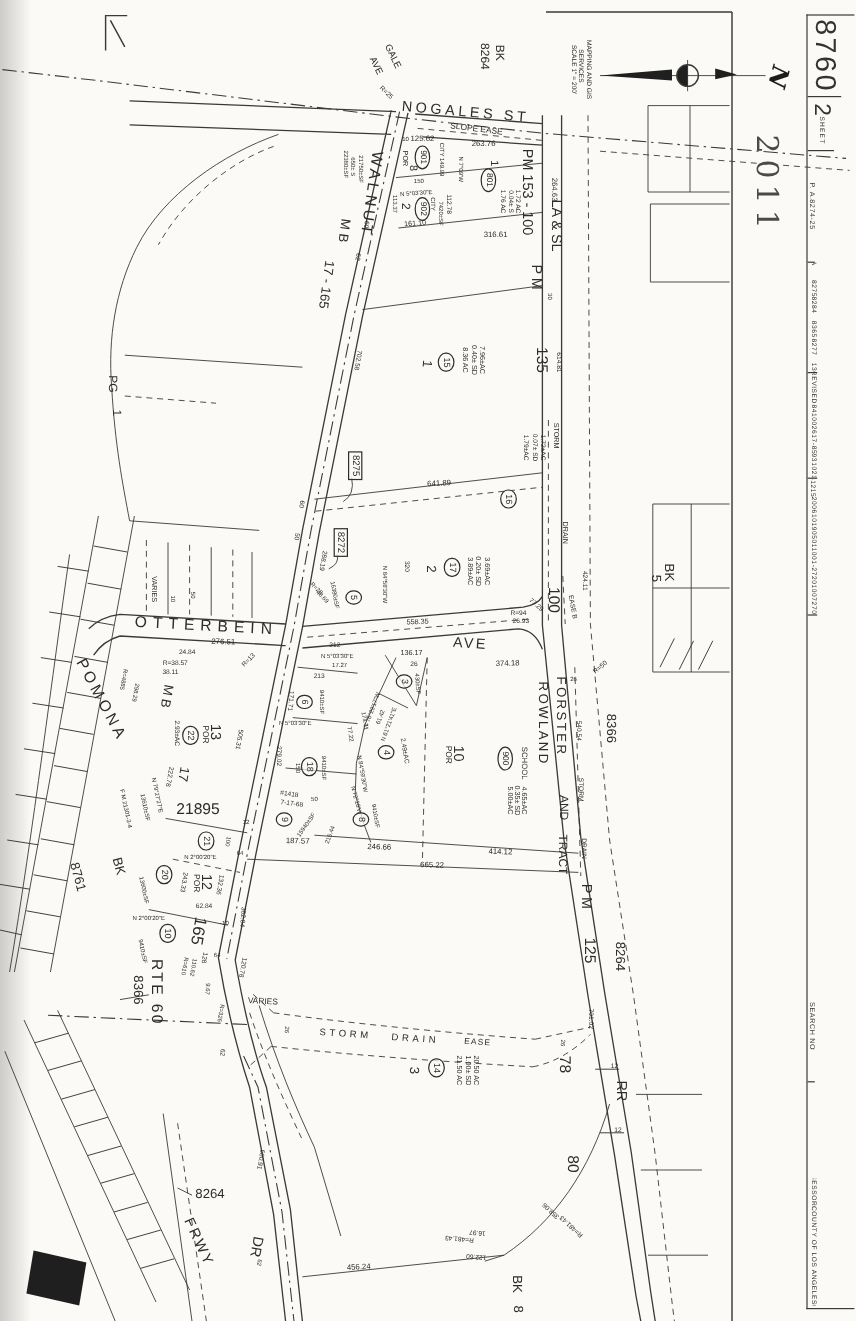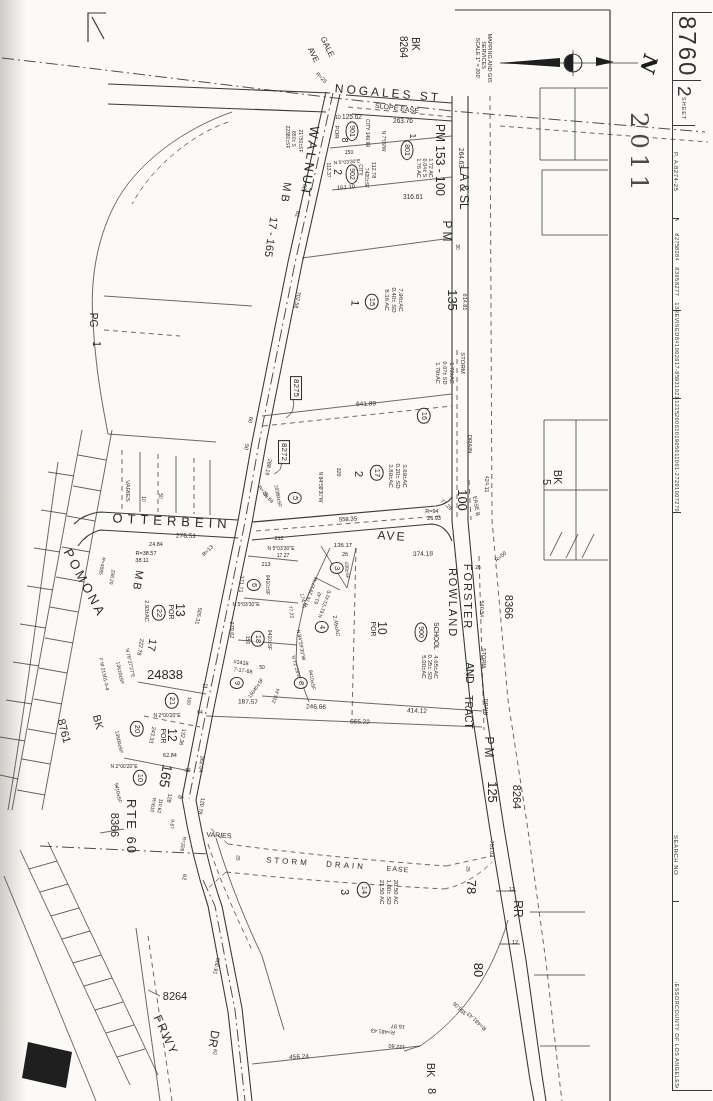--- a/index.html
+++ b/index.html
@@ -234,21 +234,21 @@
       <span class="lbl" style="left: 138px; top: 580px; font-size: 11px; transform: translate(-50%, -50%) rotate(100deg);">M B</span>
       <span class="lbl" style="left: 152px; top: 645px; font-size: 11px; transform: translate(-50%, -50%) rotate(100deg);">17</span>
       <span class="lbl c" style="left: 159px; top: 613px; font-size: 7.5px; transform: translate(-50%, -50%) rotate(90deg);">22</span>
       <span class="lbl" style="left: 146px; top: 611px; font-size: 5.5px; transform: translate(-50%, -50%) rotate(90deg);">2.93±AC</span>
       <span class="lbl" style="left: 180px; top: 610px; font-size: 12px; transform: translate(-50%, -50%) rotate(90deg);">13</span>
       <span class="lbl" style="left: 171px; top: 612px; font-size: 7px; transform: translate(-50%, -50%) rotate(90deg);">POR</span>
       <span class="lbl" style="left: 140px; top: 647px; font-size: 5.5px; transform: translate(-50%, -50%) rotate(100deg);">222.78</span>
       <span class="lbl" style="left: 130px; top: 663px; font-size: 5px; transform: translate(-50%, -50%) rotate(78deg);">N 79°27'27"E</span>
       <span class="lbl" style="left: 120px; top: 673px; font-size: 5px; transform: translate(-50%, -50%) rotate(78deg);">13610±SF</span>
       <span class="lbl" style="left: 104px; top: 674px; font-size: 5px; transform: translate(-50%, -50%) rotate(78deg);">F M 21301-3-4</span>
-      <span class="lbl" style="left: 165px; top: 674px; font-size: 13px; transform: translate(-50%, -50%) rotate(0deg);">24838</span>
+      <span class="lbl" style="left: 165px; top: 674px; font-size: 13px; transform: translate(-50%, -50%) rotate(0deg);">21895</span>
       <span class="lbl c" style="left: 172px; top: 701px; font-size: 7.5px; transform: translate(-50%, -50%) rotate(90deg);">21</span>
       <span class="lbl" style="left: 198px; top: 616px; font-size: 5.5px; transform: translate(-50%, -50%) rotate(100deg);">505.31</span>
       <span class="lbl" style="left: 241px; top: 584px; font-size: 5.5px; transform: translate(-50%, -50%) rotate(95deg);">171.71</span>
       <span class="lbl c" style="left: 254px; top: 585px; font-size: 7.5px; transform: translate(-50%, -50%) rotate(90deg);">6</span>
       <span class="lbl" style="left: 267px; top: 585px; font-size: 5px; transform: translate(-50%, -50%) rotate(90deg);">9410±SF</span>
       <span class="lbl" style="left: 246px; top: 604px; font-size: 5px; transform: translate(-50%, -50%) rotate(0deg);">N 5°03'30"E</span>
       <span class="lbl" style="left: 266px; top: 565px; font-size: 5.5px; transform: translate(-50%, -50%) rotate(0deg);">213</span>
       <span class="lbl" style="left: 247px; top: 640px; font-size: 5px; transform: translate(-50%, -50%) rotate(90deg);">150</span>
       <span class="lbl" style="left: 231px; top: 630px; font-size: 5.5px; transform: translate(-50%, -50%) rotate(90deg);">279.02</span>
       <span class="lbl c" style="left: 258px; top: 639px; font-size: 7.5px; transform: translate(-50%, -50%) rotate(90deg);">18</span>

